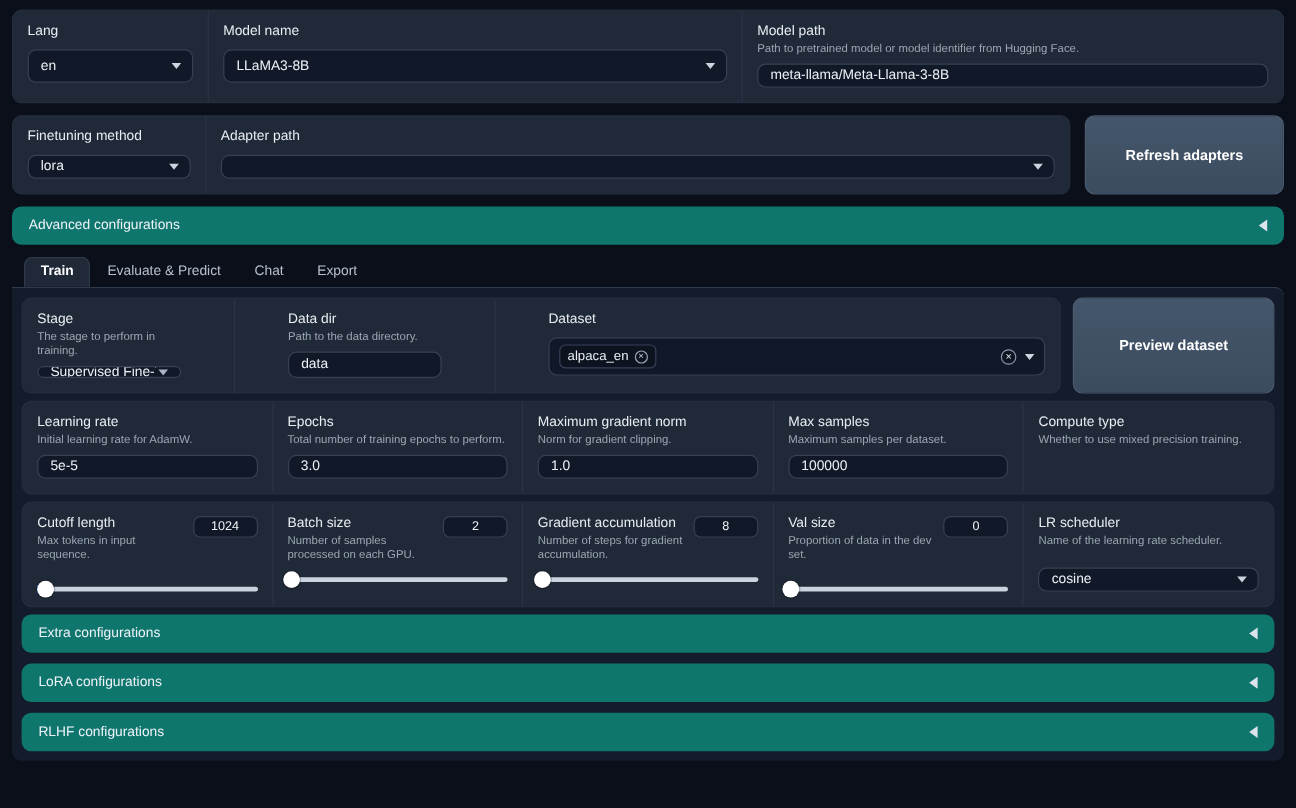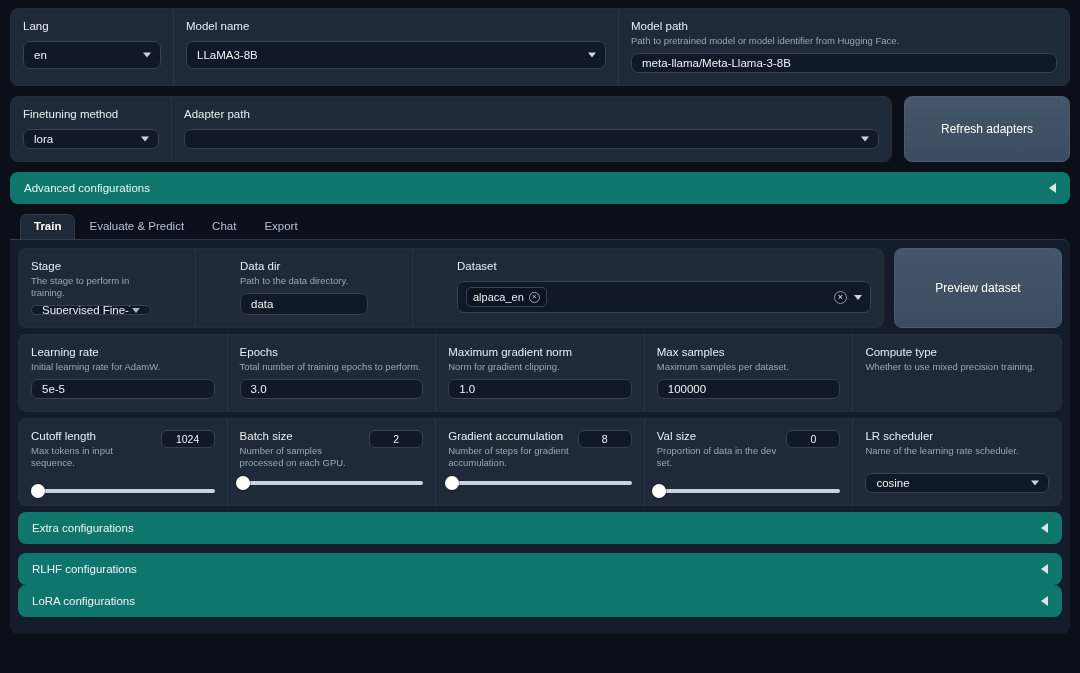--- a/index.html
+++ b/index.html
@@ -57,21 +57,21 @@
     border-top-color: #aab4c4;
   }
 
   
   .btn {
     background: linear-gradient(180deg,#44566b,#3c4c60);
     border: 1px solid #4a5b70;
     border-radius: 8px;
     color: #ffffff;
     font-size: 12px;
-    font-weight: normal;
+    font-weight: bold;
     display: flex; align-items: center; justify-content: center;
     cursor: pointer;
   }
 
   
   .accordion {
     background: #0f766e;
     border: 1px solid #2b3purple;
     border-radius: 8px;
     height: 32px;
@@ -387,23 +387,23 @@
           <span>cosine</span>
           <span class="caret"></span>
         </div>
       </div>
     </div>
 
     <div class="accordion" style="margin-bottom:9px;">
       <span>Extra configurations</span>
       <span class="tri-left"></span>
     </div>
+    <div class="accordion" style="margin-bottom:9px;">
+      <span>LoRA configurations</span>
+      <span class="tri-left"></span>
+    </div>
     <div class="accordion">
       <span>RLHF configurations</span>
       <span class="tri-left"></span>
     </div>
-    <div class="accordion" style="margin-bottom:9px;">
-      <span>LoRA configurations</span>
-      <span class="tri-left"></span>
-    </div>
 
   </div>
 </div>
 
 </body></html>

